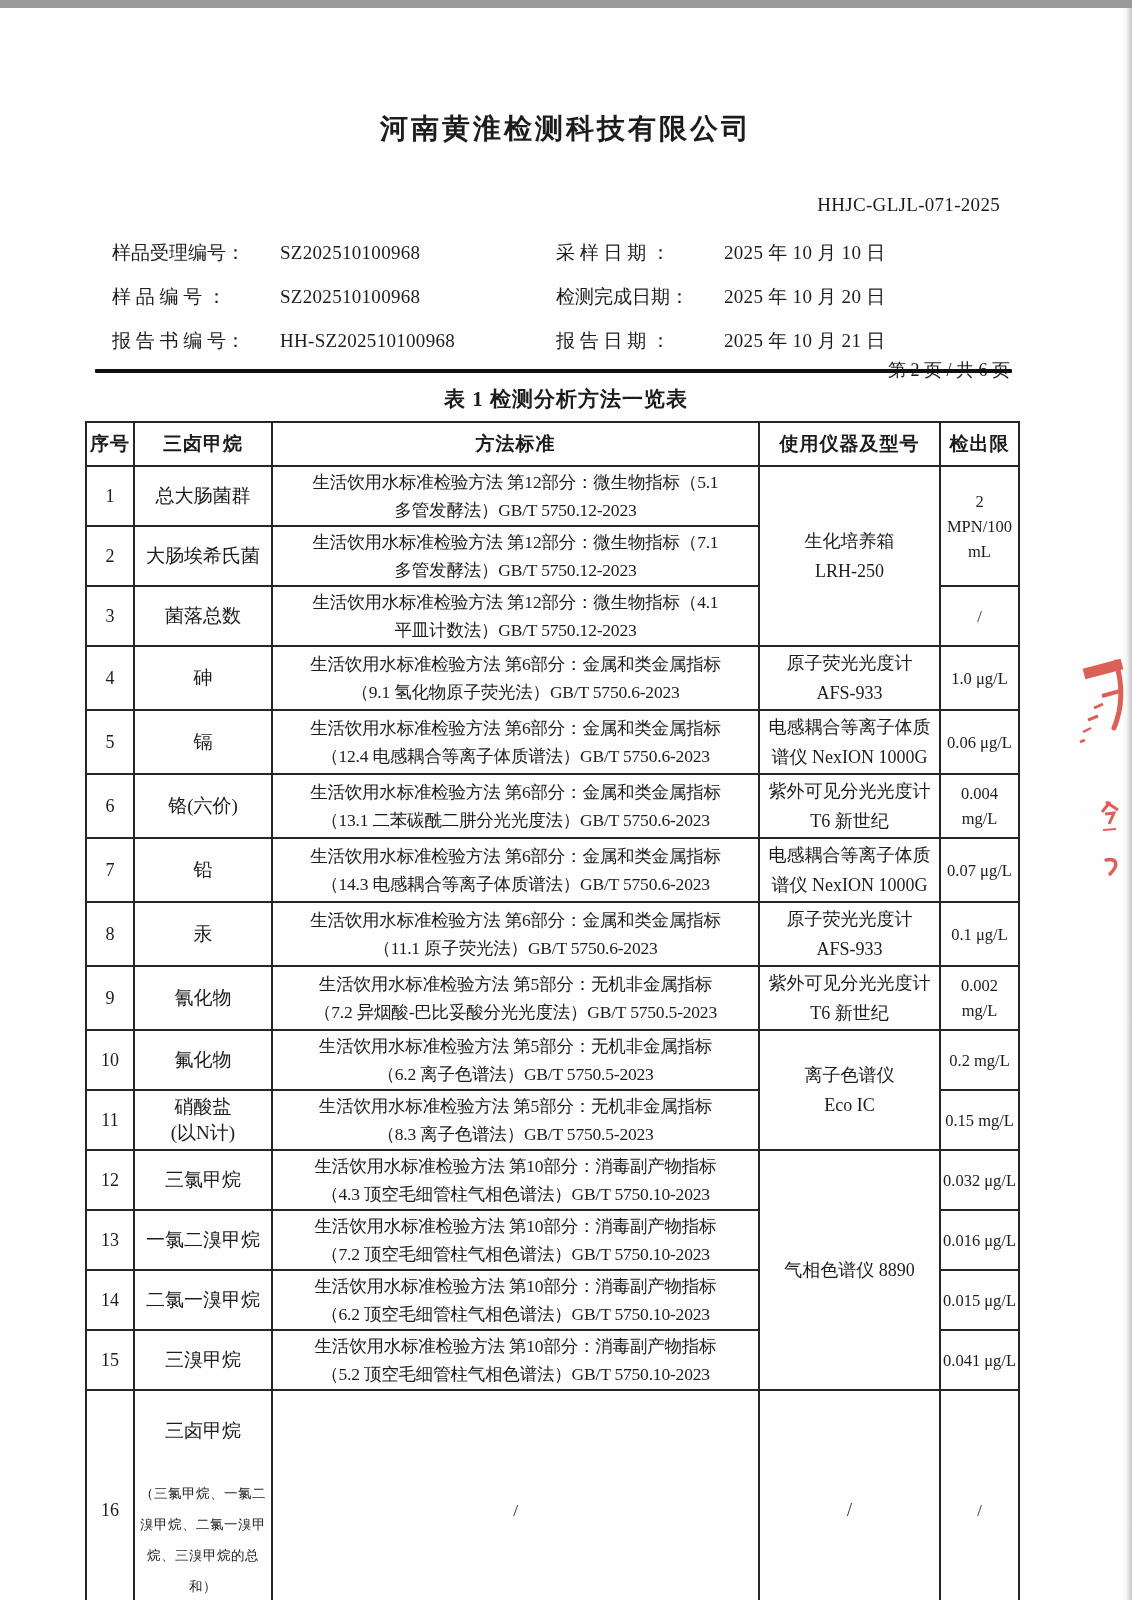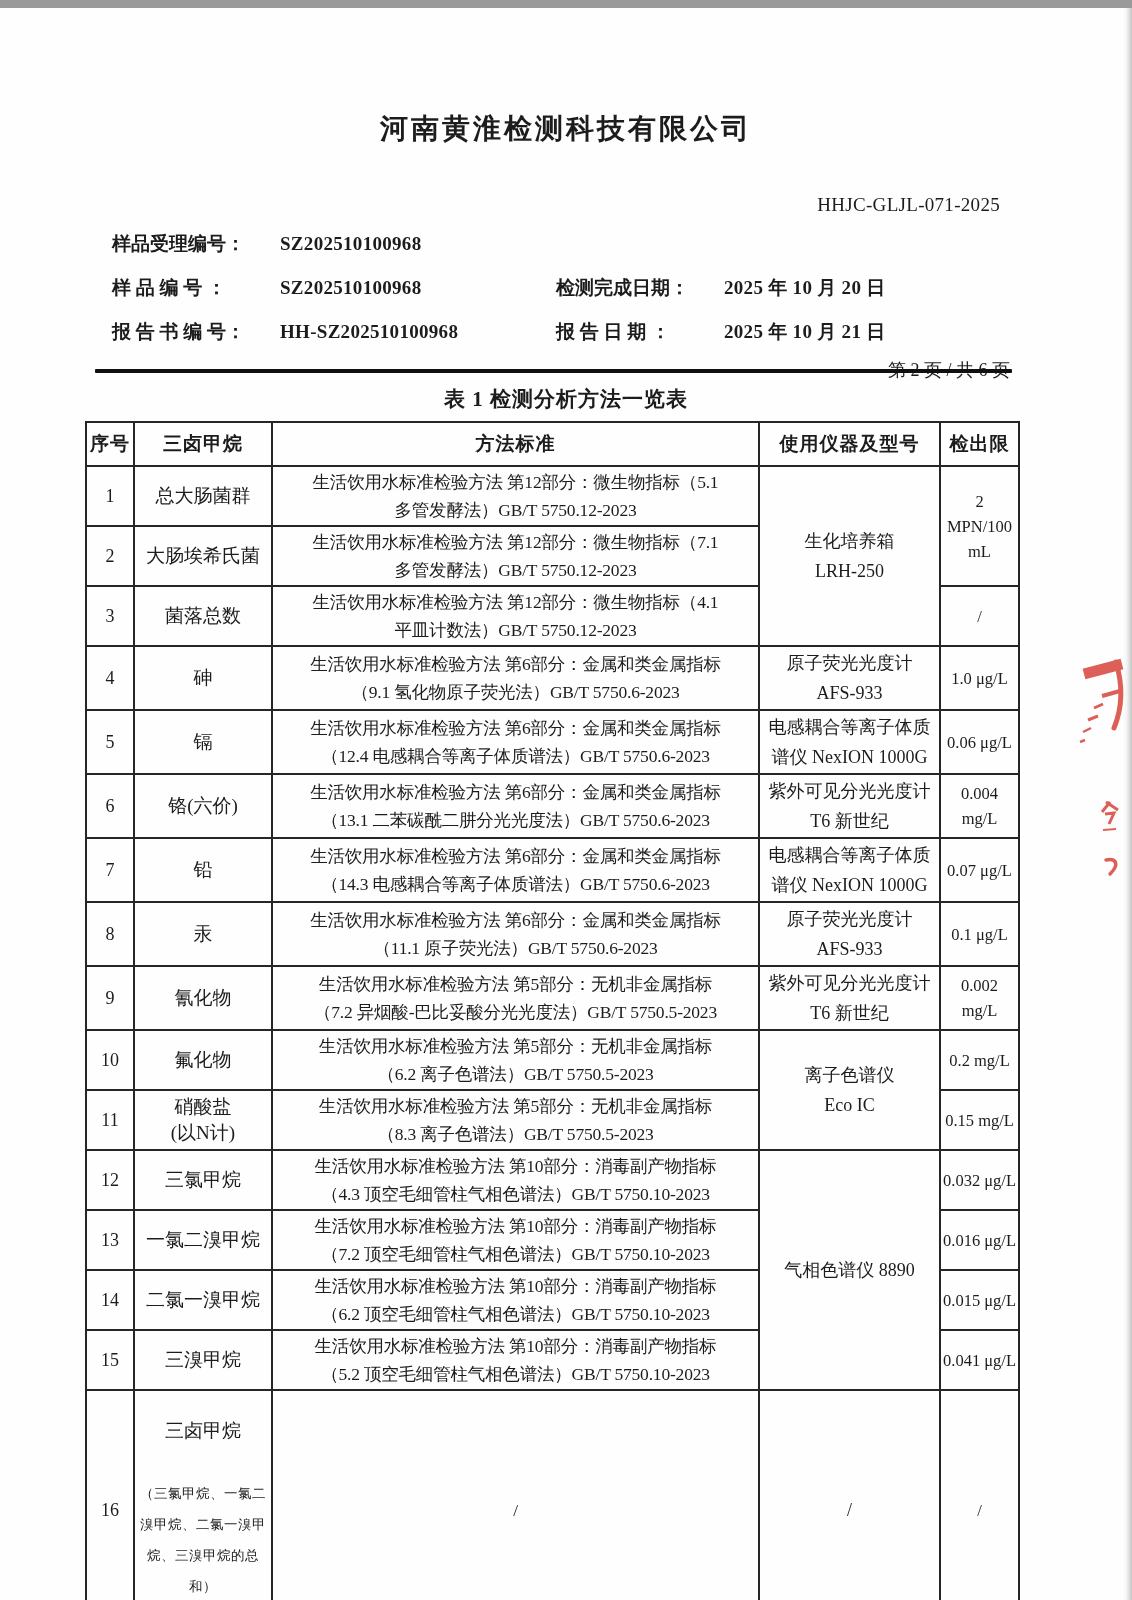--- a/index.html
+++ b/index.html
@@ -22,21 +22,21 @@
     text-align:center;font-size:28px;font-weight:700;letter-spacing:3px;
   }
   .report-title{
     position:absolute;top:160px;left:0;width:100%;
     text-align:center;font-size:31px;font-weight:700;letter-spacing:7px;
   }
   .report-code{
     position:absolute;top:186px;right:132px;font-size:19px;letter-spacing:.3px;
   }
   .info-block{position:absolute;top:214px;left:112px;width:908px;}
-  .info-row{display:flex;height:44px;align-items:center;font-size:19px;font-weight:bold;}
+  .info-row{display:flex;height:44px;align-items:flex-end;font-size:19px;}
   .half-left{width:444px;display:flex;align-items:center;}
   .half-right{flex:1;display:flex;align-items:center;}
   .info-label{display:inline-block;width:168px;white-space:nowrap;}
   .info-value{white-space:nowrap;letter-spacing:.3px;}
   .page-indicator{position:absolute;top:350px;right:122px;font-size:18px;}
   .rule{position:absolute;top:361px;left:95px;width:917px;height:4px;background:#101010;border-radius:1px;}
   .table-title{
     position:absolute;top:377px;left:0;width:100%;
     text-align:center;font-size:21px;font-weight:700;letter-spacing:1px;
   }
@@ -70,20 +70,24 @@
   <div class="scan-edge"></div>
 
   <div class="company">河南黄淮检测科技有限公司</div>
   <div class="report-code">HHJC-GLJL-071-2025</div>
 
   <div class="info-block">
     <div class="info-row">
       <div class="half-left">
         <span class="info-label">样品受理编号：</span>
         <span class="info-value">SZ202510100968</span>
+      </div>
+      <div class="half-right">
+        <span class="info-label">采 样 日 期 ：</span>
+        <span class="info-value">2025 年 10 月 10 日</span>
       </div>
     </div>
     <div class="info-row">
       <div class="half-left">
         <span class="info-label">样 品 编 号 ：</span>
         <span class="info-value">SZ202510100968</span>
       </div>
       <div class="half-right">
         <span class="info-label">检测完成日期：</span>
         <span class="info-value">2025 年 10 月 20 日</span>

